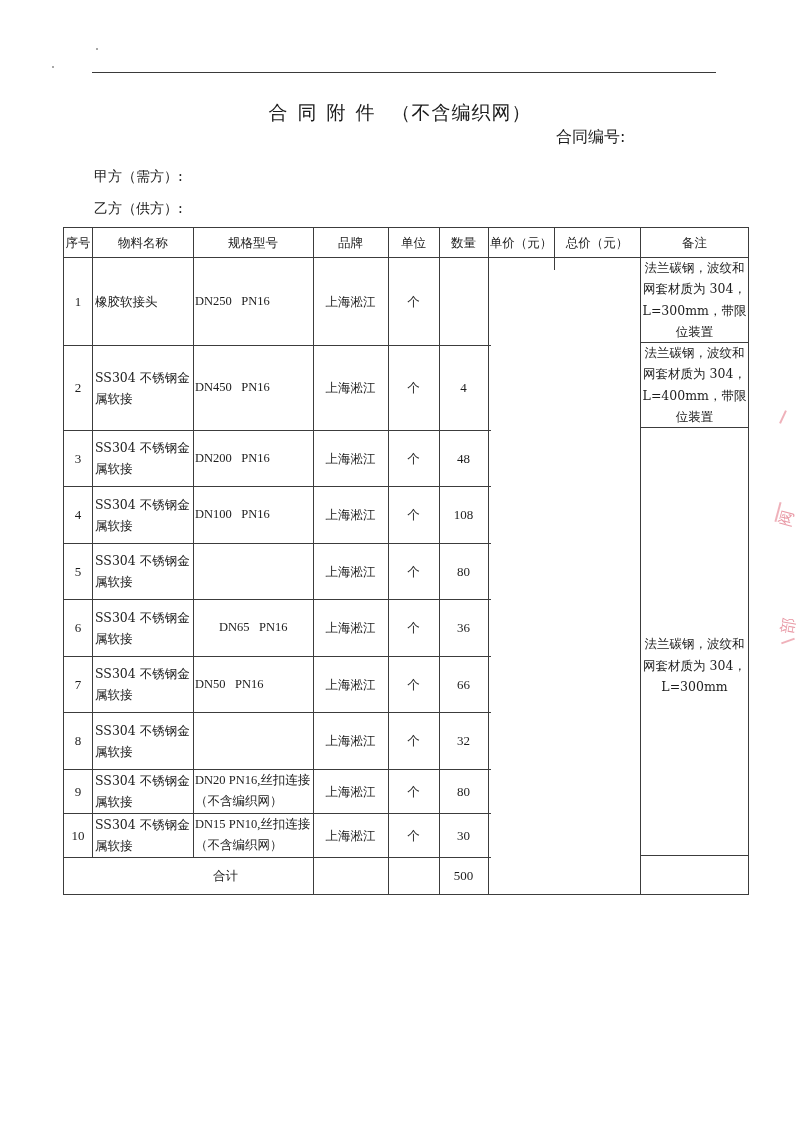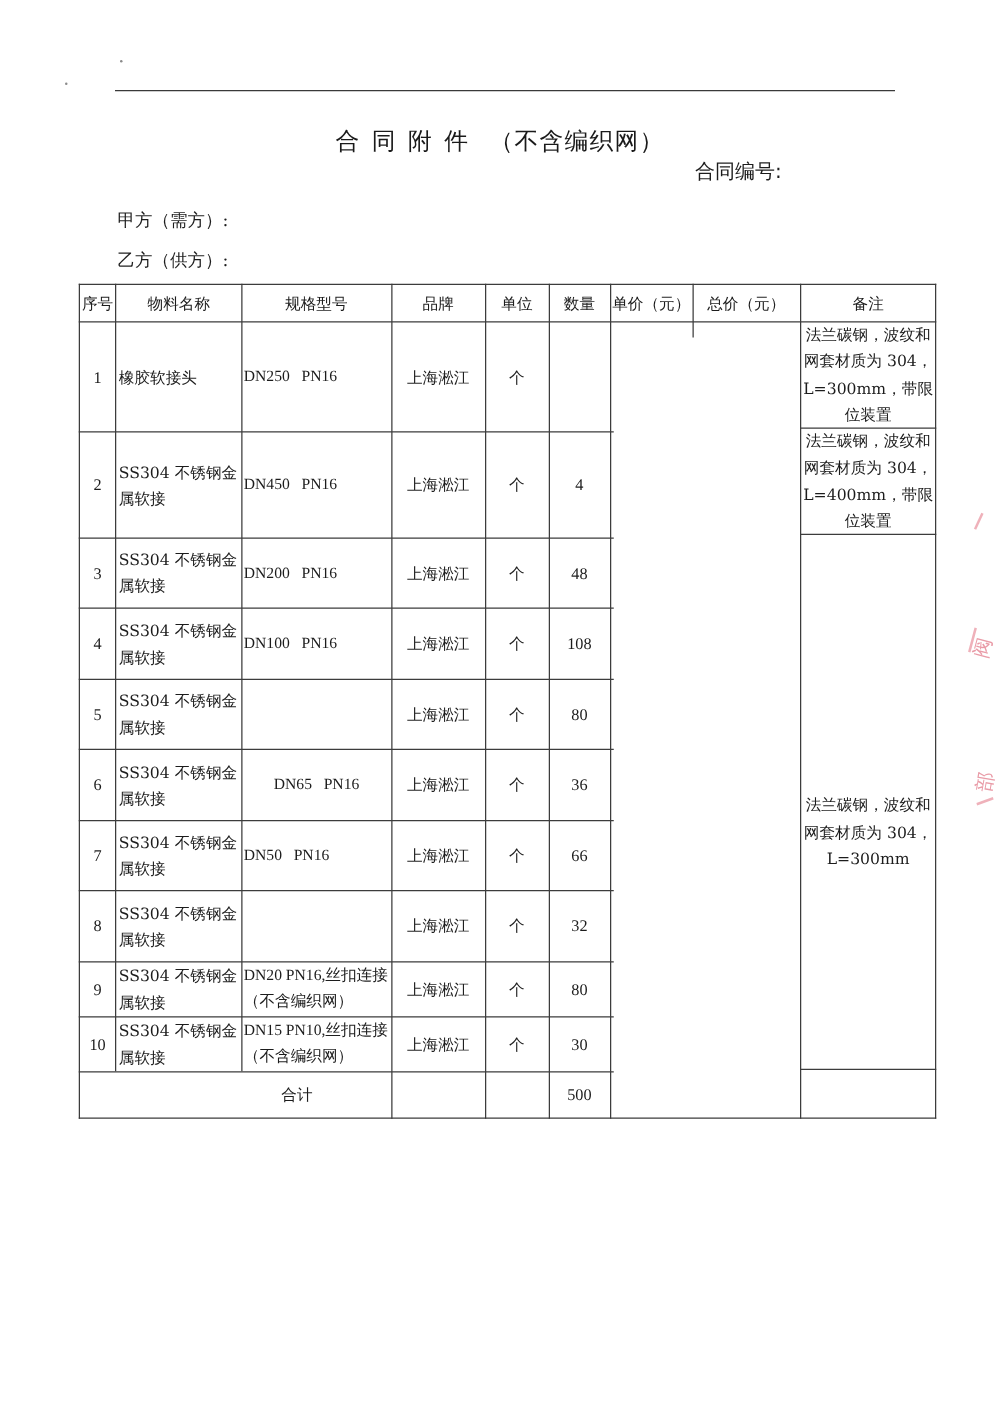--- a/index.html
+++ b/index.html
@@ -226,21 +226,21 @@
   <div class="cell" style="left:325px;top:542px;width:51px;height:44px;">个</div>
   <div class="cell num" style="left:376px;top:542px;width:49px;height:44px;">80</div>
 
   <div class="cell num" style="left:0;top:586px;width:30px;height:44px;">10</div>
   <div class="cell left" style="left:30px;top:586px;width:100px;height:44px;">SS304 不锈钢金属软接</div>
   <div class="cell left spec" style="left:130px;top:586px;width:120px;height:44px;">DN15   PN10,丝扣连接（不含编织网）</div>
   <div class="cell" style="left:250px;top:586px;width:75px;height:44px;">上海淞江</div>
   <div class="cell" style="left:325px;top:586px;width:51px;height:44px;">个</div>
   <div class="cell num" style="left:376px;top:586px;width:49px;height:44px;">30</div>
 
-  <div class="cell" style="left:12px;top:630px;width:325px;height:37px;">合计</div>
+  <div class="cell" style="left:0;top:630px;width:325px;height:37px;">合计</div>
   <div class="cell num" style="left:376px;top:630px;width:49px;height:37px;">500</div>
 </div>
 
 <div class="stamp-line" style="left:782px;top:410px;width:2px;height:14px;transform:rotate(25deg);"></div>
 <div class="stamp-line" style="left:777px;top:502px;width:2px;height:20px;transform:rotate(15deg);"></div>
 <div class="stamp" style="left:779px;top:508px;transform:rotate(-75deg);">阀</div>
 <div class="stamp" style="left:781px;top:615px;transform:rotate(-80deg);">部</div>
 <div class="stamp-line" style="left:781px;top:640px;width:14px;height:2px;transform:rotate(-20deg);"></div>
 
 </body></html>

